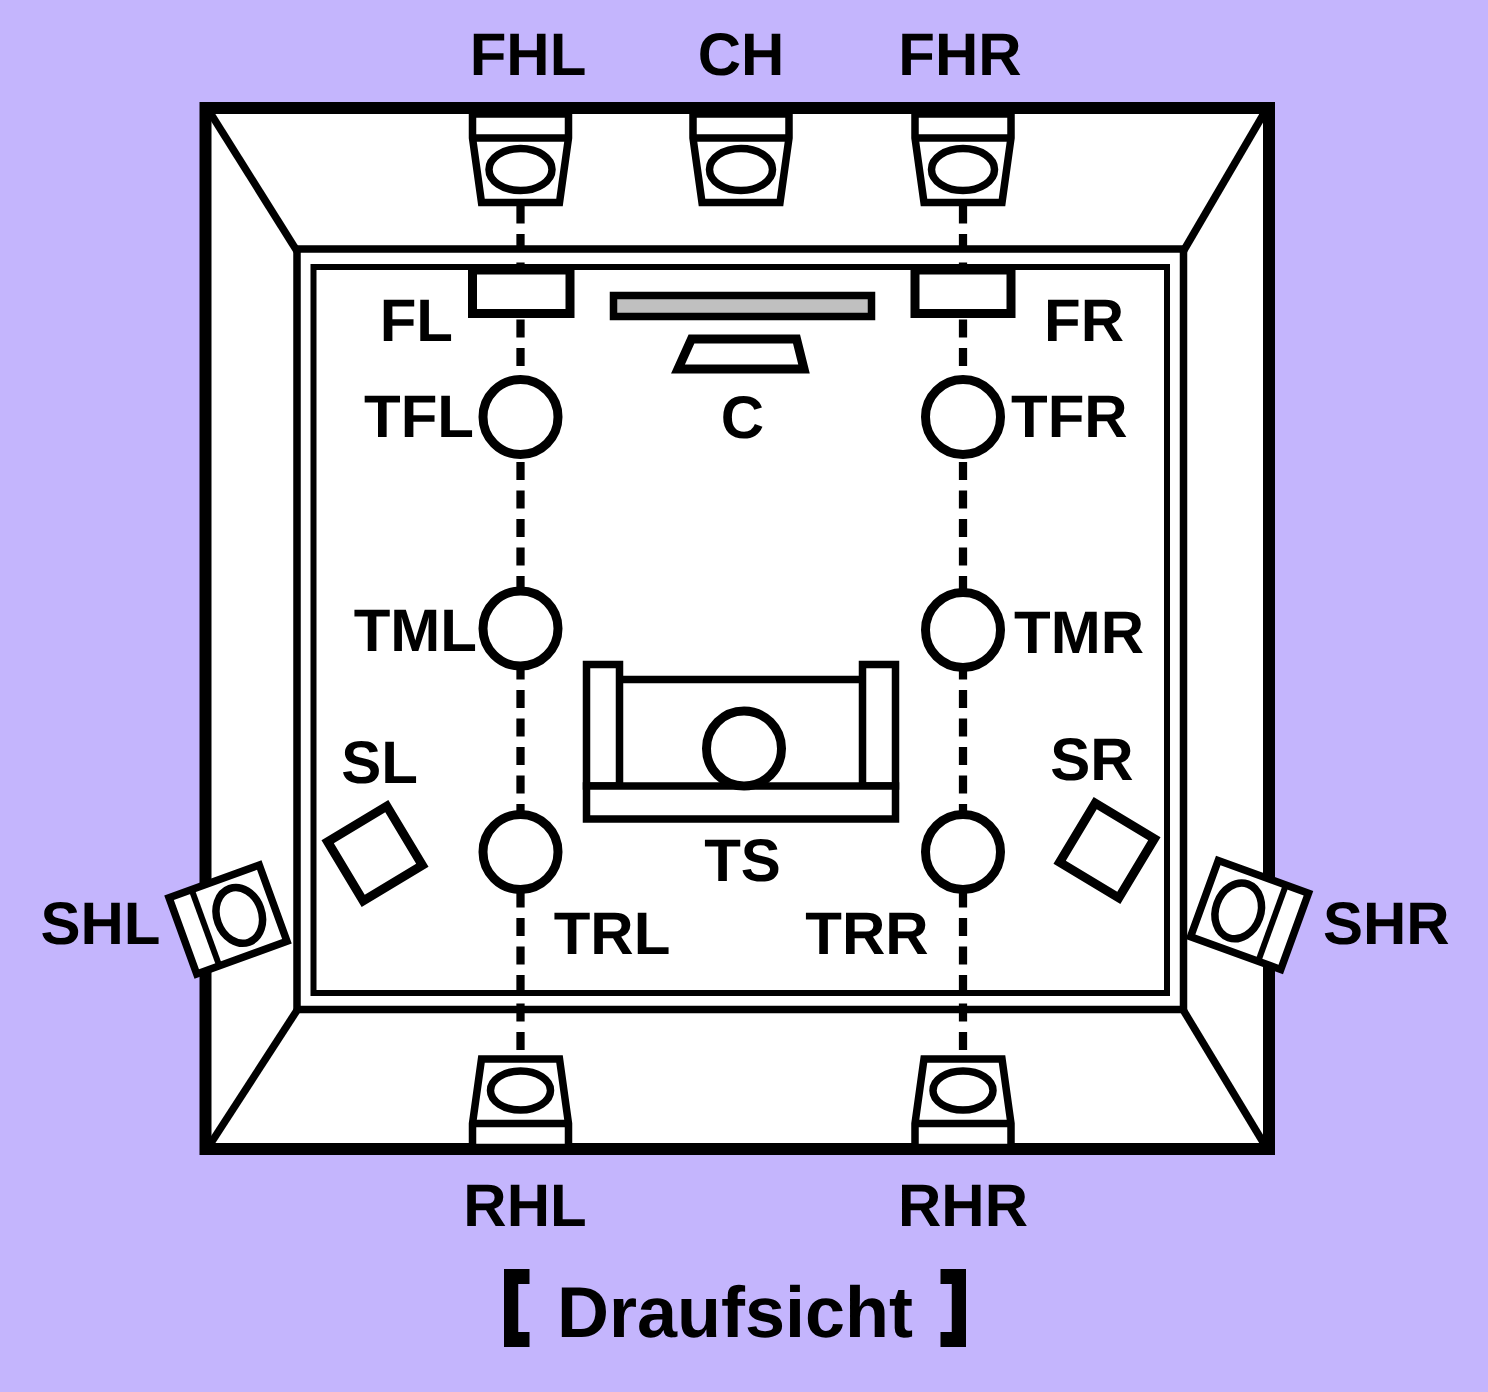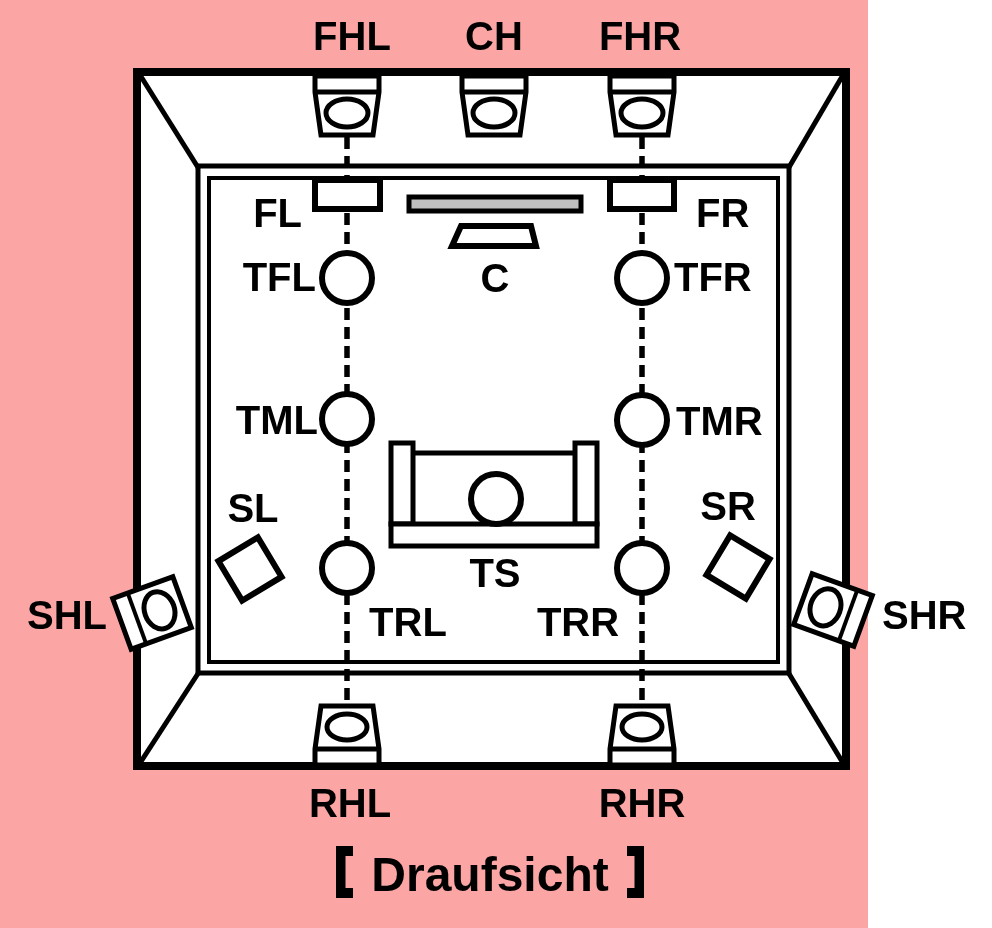--- a/index.html
+++ b/index.html
@@ -1,16 +1,16 @@
 <!DOCTYPE html>
 <html><head>
 <meta charset="utf-8">
 <style>
   html,body{margin:0;padding:0;background:#fff;}
-  .stage{width:868px;height:928px;position:relative;background:#fca5a5;}
+  .stage{width:992px;height:928px;position:relative;background:#c4b5fd;}
   svg{display:block;}
   .lbl{font-family:"Liberation Sans","DejaVu Sans",sans-serif;font-weight:bold;font-size:40px;fill:#000;}
   .cap{font-family:"Liberation Sans","DejaVu Sans",sans-serif;font-weight:bold;font-size:48px;fill:#000;}
   .stroke{stroke:#000;fill:none;}
   .wfill{fill:#fff;stroke:#000;}
 </style>
 </head>
 <body>
 
 <div class="stage">

